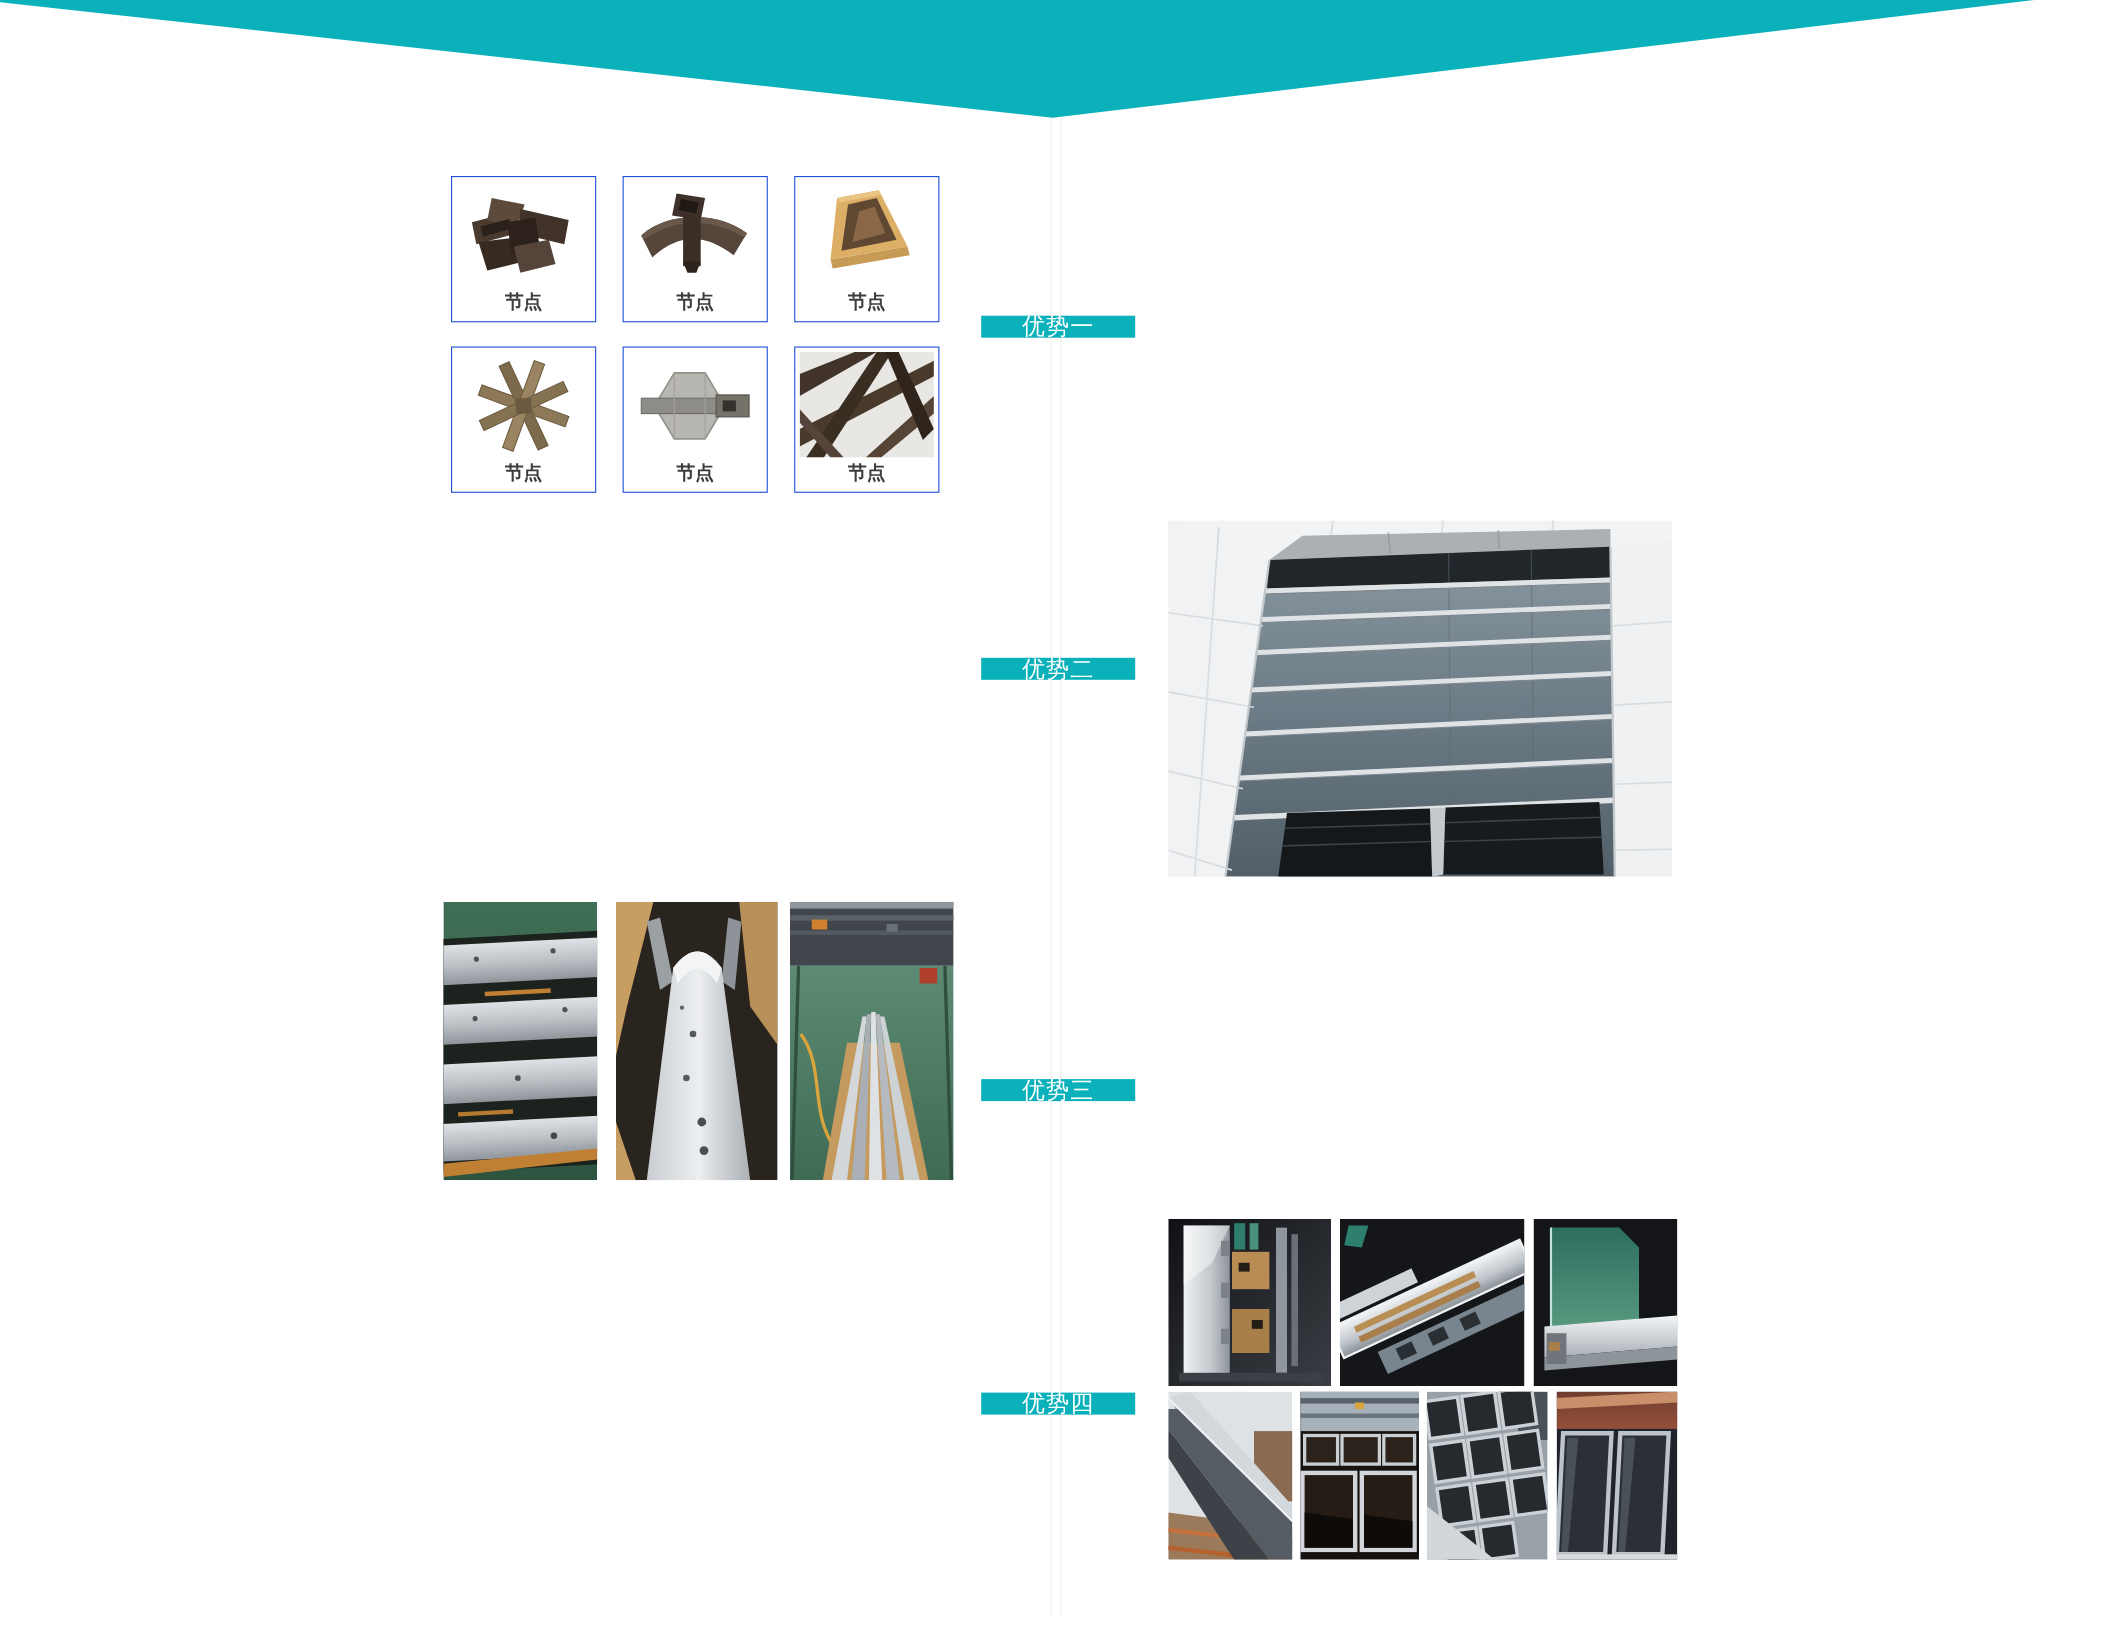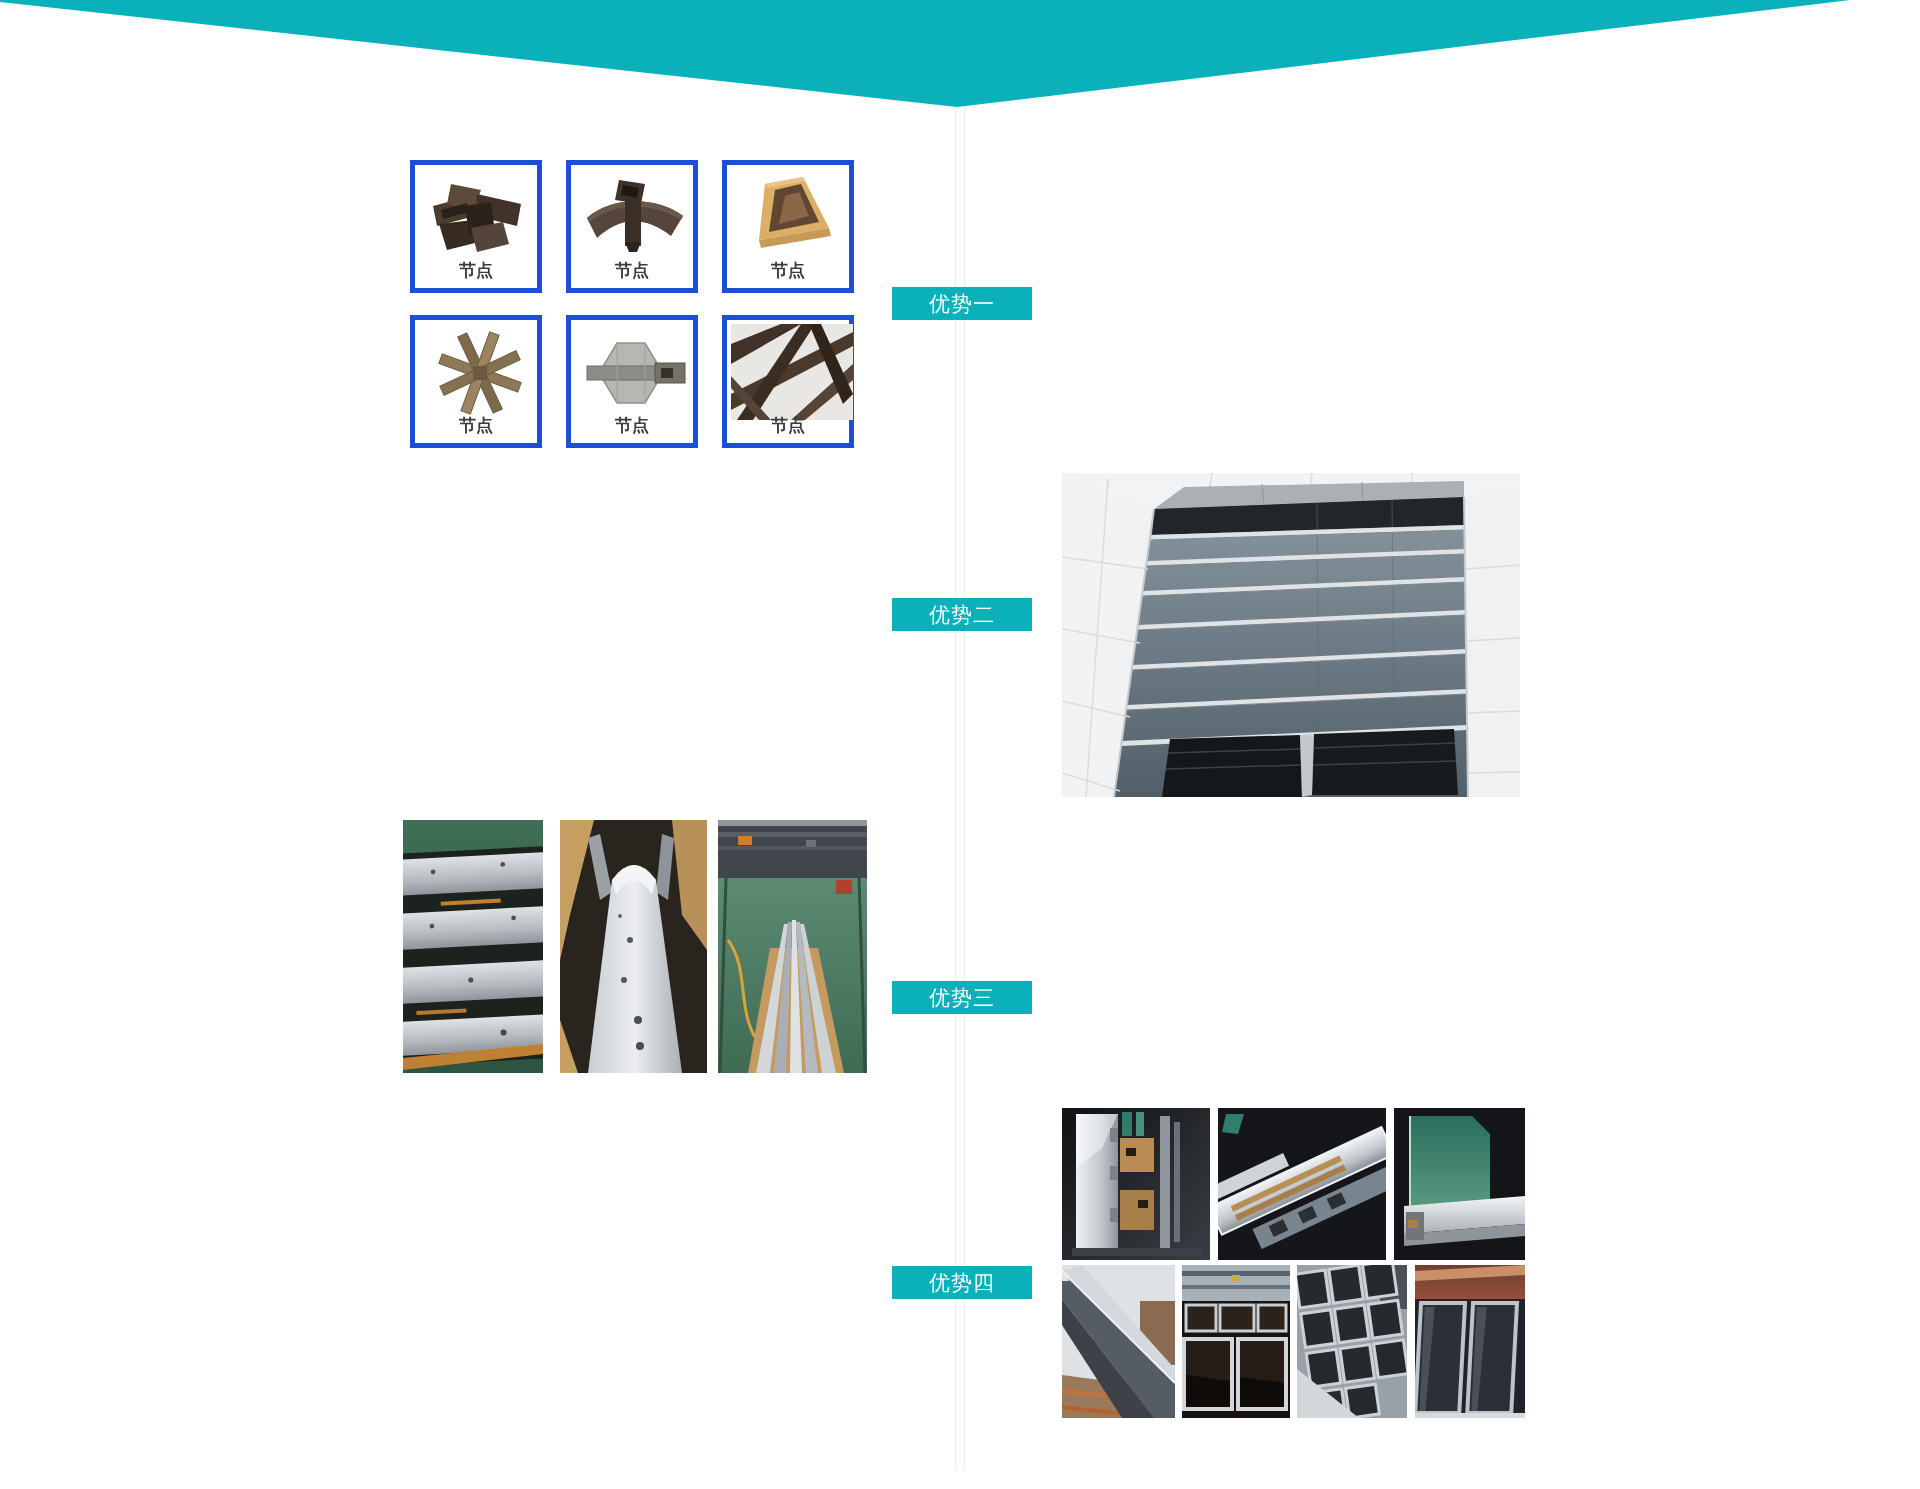--- a/index.html
+++ b/index.html
@@ -6,27 +6,27 @@
   #canvas{position:relative;width:1920px;height:1489px;background:#ffffff;overflow:hidden;
           font-family:"Liberation Sans","DejaVu Sans",sans-serif;}
   svg{display:block;}
 
   
   #header-banner{position:absolute;left:0;top:0;width:1920px;height:110px;}
 
   
   .divider{position:absolute;left:955px;top:107px;width:8px;height:1363px;
            border-left:1px solid #ededed;border-right:1px solid #ededed;}
-  .badge{position:absolute;left:892px;width:140px;height:33px;background:#0ab1ba;color:#ffffff;
+  .badge{position:absolute;left:892px;width:140px;height:20px;background:#0ab1ba;color:#ffffff;
          display:flex;align-items:center;justify-content:center;font-size:21px;letter-spacing:1px;
          cursor:pointer;}
 
   
   .node-card{position:absolute;width:132px;height:133px;background:#ffffff;
-             border:5px solid #1d4ed8;box-sizing:border-box;}
+             border:1px solid #1d4ed8;box-sizing:border-box;}
   .node-card svg.art{position:absolute;left:10px;top:7px;}
   .node-card svg.full{position:absolute;left:4px;top:4px;}
   .node-label{position:absolute;left:0;right:0;bottom:6px;text-align:center;
               font-size:17px;font-weight:700;color:#3c3c3c;}
 
   .photo{position:absolute;overflow:hidden;}
 </style>
 </head>
 <body>
 

